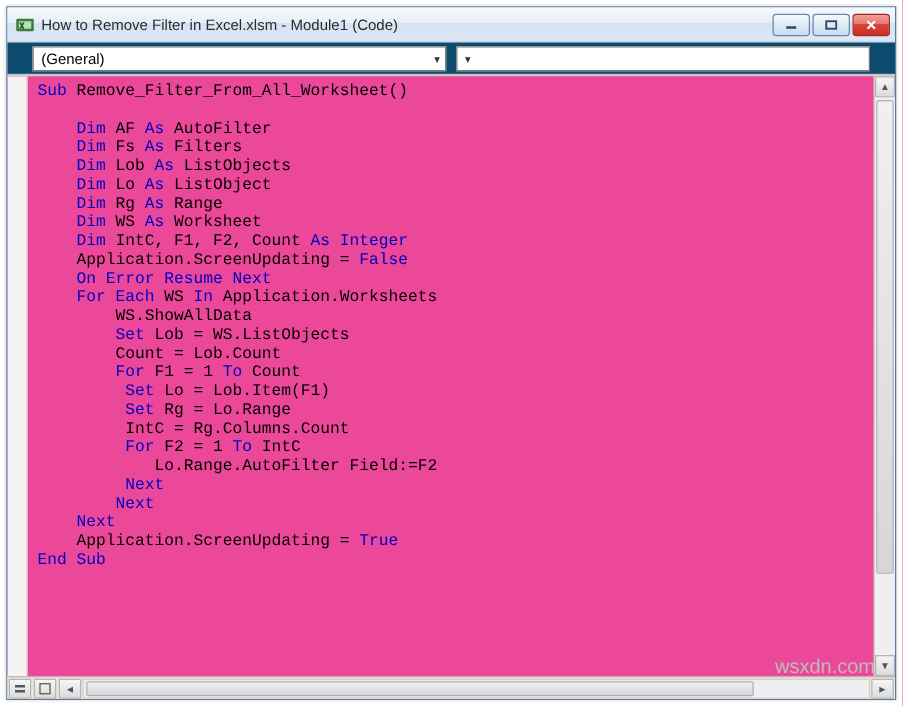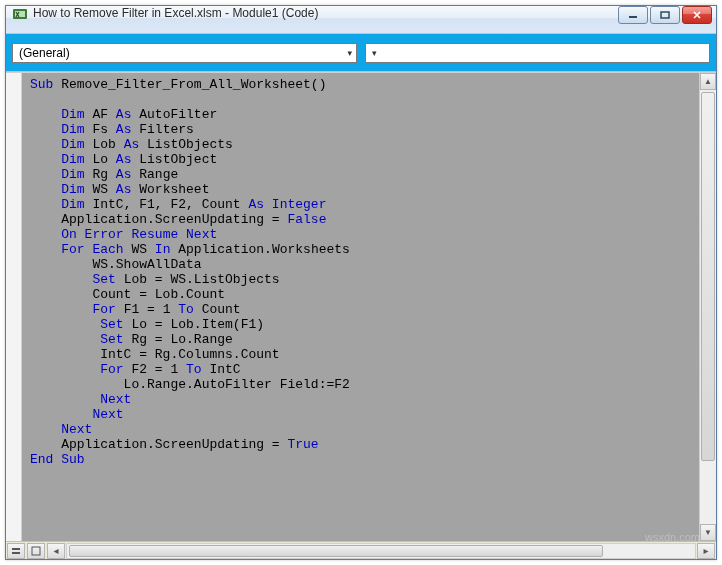--- a/index.html
+++ b/index.html
@@ -20,20 +20,21 @@
     background: #fff;
     display: flex;
     flex-direction: column;
     box-shadow: 0 0 3px rgba(0,0,0,0.2);
   }
   .titlebar {
     height: 28px;
     background: linear-gradient(to bottom, #f6fafe 0%, #e6eef7 45%, #d6e3f3 46%, #dce8f6 100%);
     border-bottom: 1px solid #b8c8dc;
     display: flex;
+    align-items: center;
     padding: 0 4px 0 6px;
   }
   .app-icon {
     width: 16px; height: 16px;
     margin-right: 5px;
     flex-shrink: 0;
   }
   .title-text {
     flex: 1;
     color: #2b2b2b;
@@ -56,26 +57,26 @@
     justify-content: center;
     font-size: 10px;
     color: #2e4865;
   }
   .win-btn.close {
     background: linear-gradient(to bottom, #f1a09a 0%, #e8766d 45%, #d9453a 46%, #c62f24 100%);
     border-color: #9e2b22;
     color: #fff;
   }
   .dropdown-row {
-    height: 38px;
-    background: #0ea5e9;
+    height: 26px;
+    background: #0c4a6e;
     border-bottom: 1px solid #c0c0c0;
     display: flex;
     align-items: center;
-    padding: 2px 6px;
+    padding: 2px 20px;
     gap: 8px;
   }
   .combo {
     flex: 1;
     height: 20px;
     background: #fff;
     border: 1px solid #7a7a7a;
     display: flex;
     align-items: center;
     padding: 0 4px 0 6px;
@@ -87,21 +88,21 @@
     white-space: nowrap;
     overflow: hidden;
   }
   .combo-arrow {
     font-size: 9px;
     color: #333;
   }
   .code-area-wrap {
     flex: 1;
     display: flex;
-    background: #a3a3a3;
+    background: #ec4899;
     border-top: 1px solid #d0d0d0;
     position: relative;
     overflow: hidden;
   }
   .gutter {
     width: 16px;
     background: #f4f4f4;
     border-right: 1px solid #d0d0d0;
   }
   .code-area {
@@ -159,21 +160,21 @@
   }
   .hscroll .hthumb {
     position:absolute; top:1px; bottom:1px; left:2px; width:85%;
     background: linear-gradient(#f0f0f0,#d6d6d6);
     border:1px solid #b0b0b0; border-radius:2px;
   }
   .watermark {
     position: absolute;
     right: 22px;
     bottom: 22px;
-    font-size: 11px;
+    font-size: 16px;
     color: #bdbdbd;
     font-family: Arial, sans-serif;
   }
 </style>
 </head>
 <body>
 
 <div class="window">
 
   <div class="titlebar">

